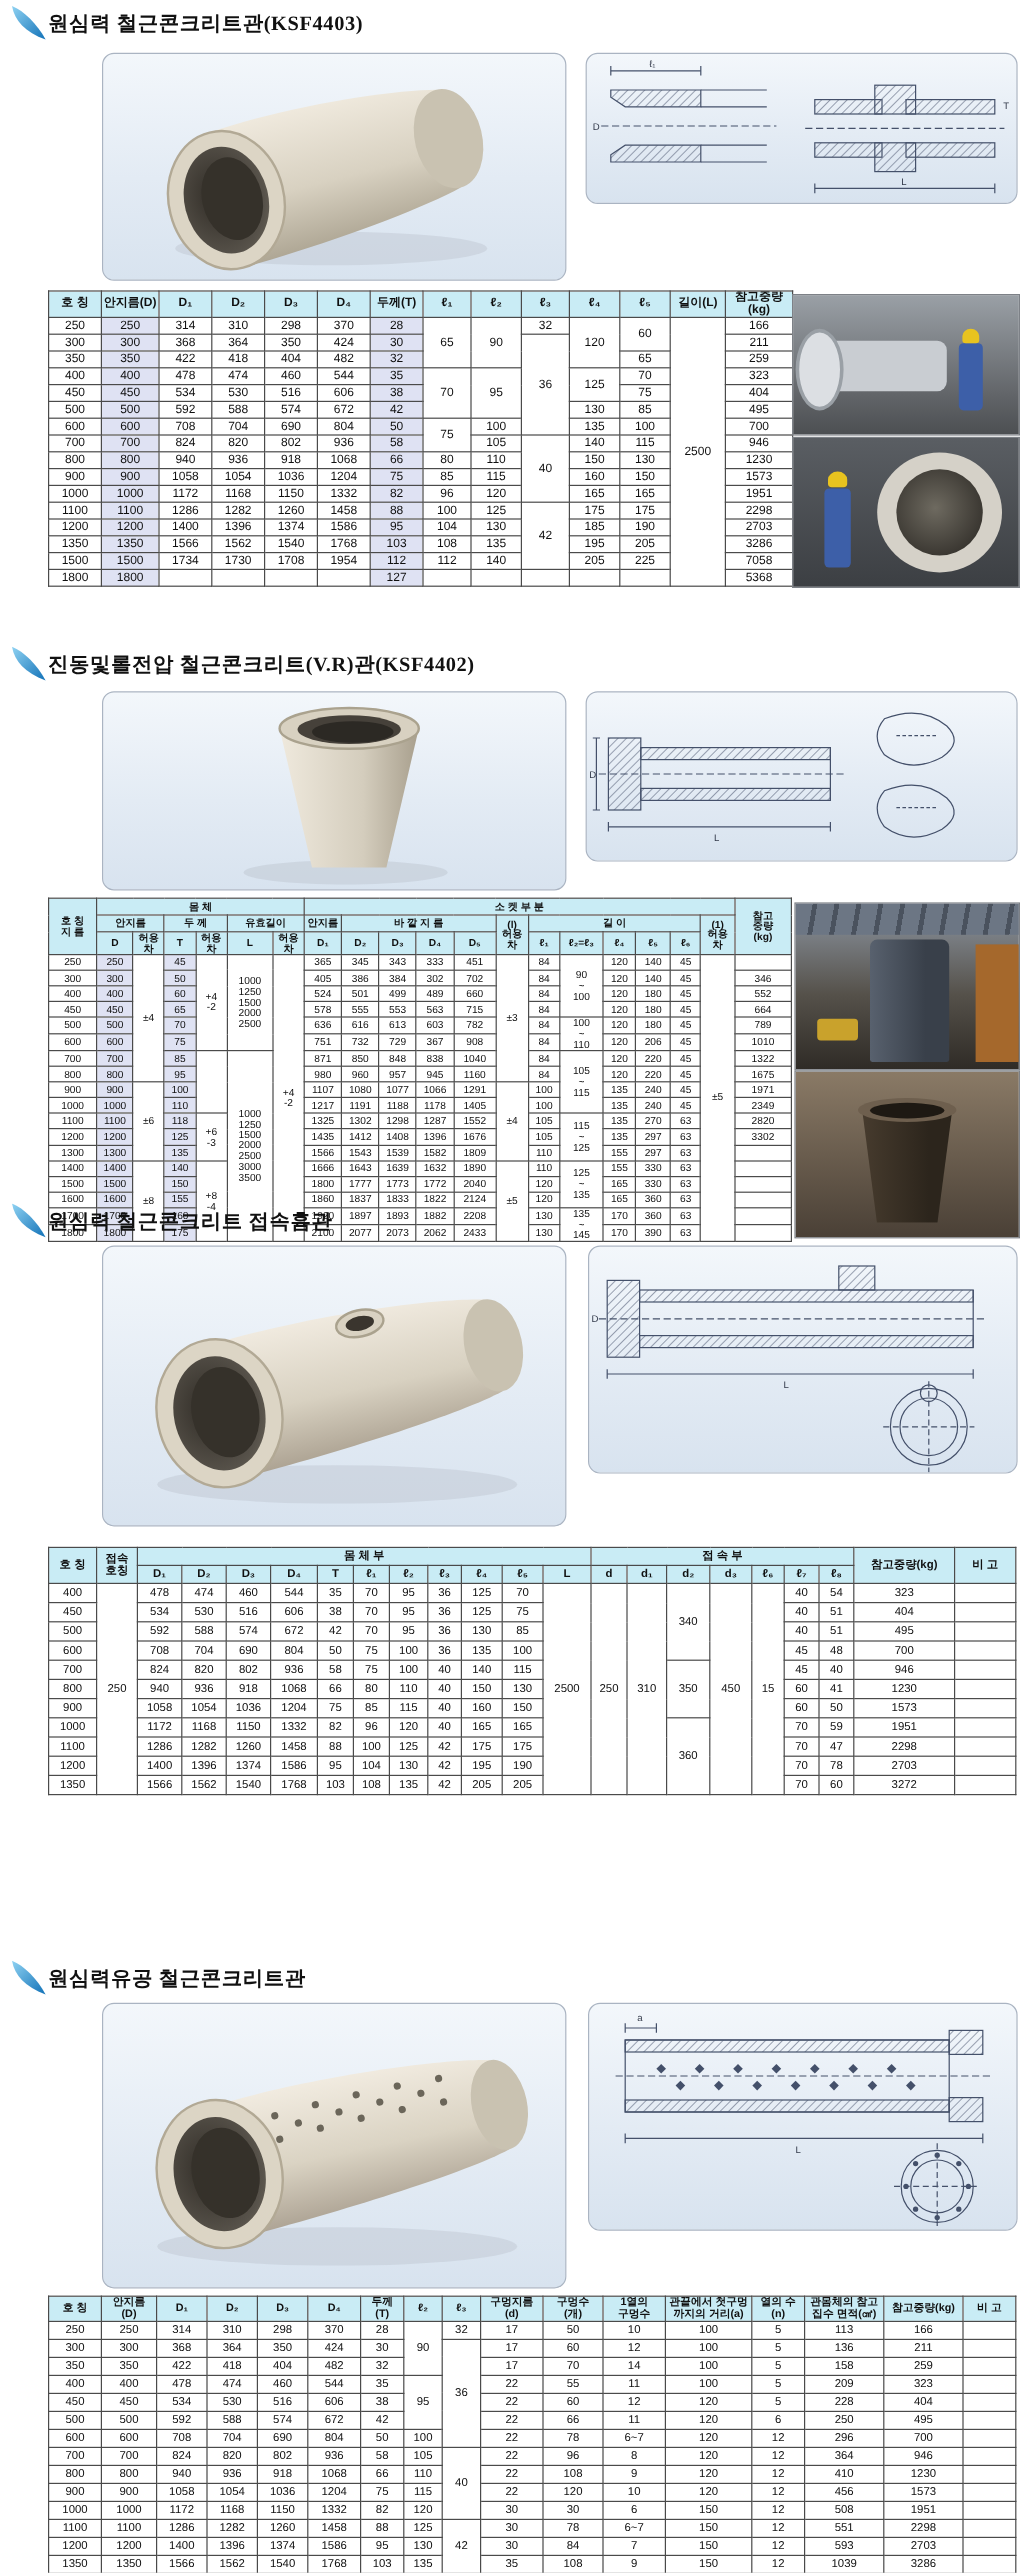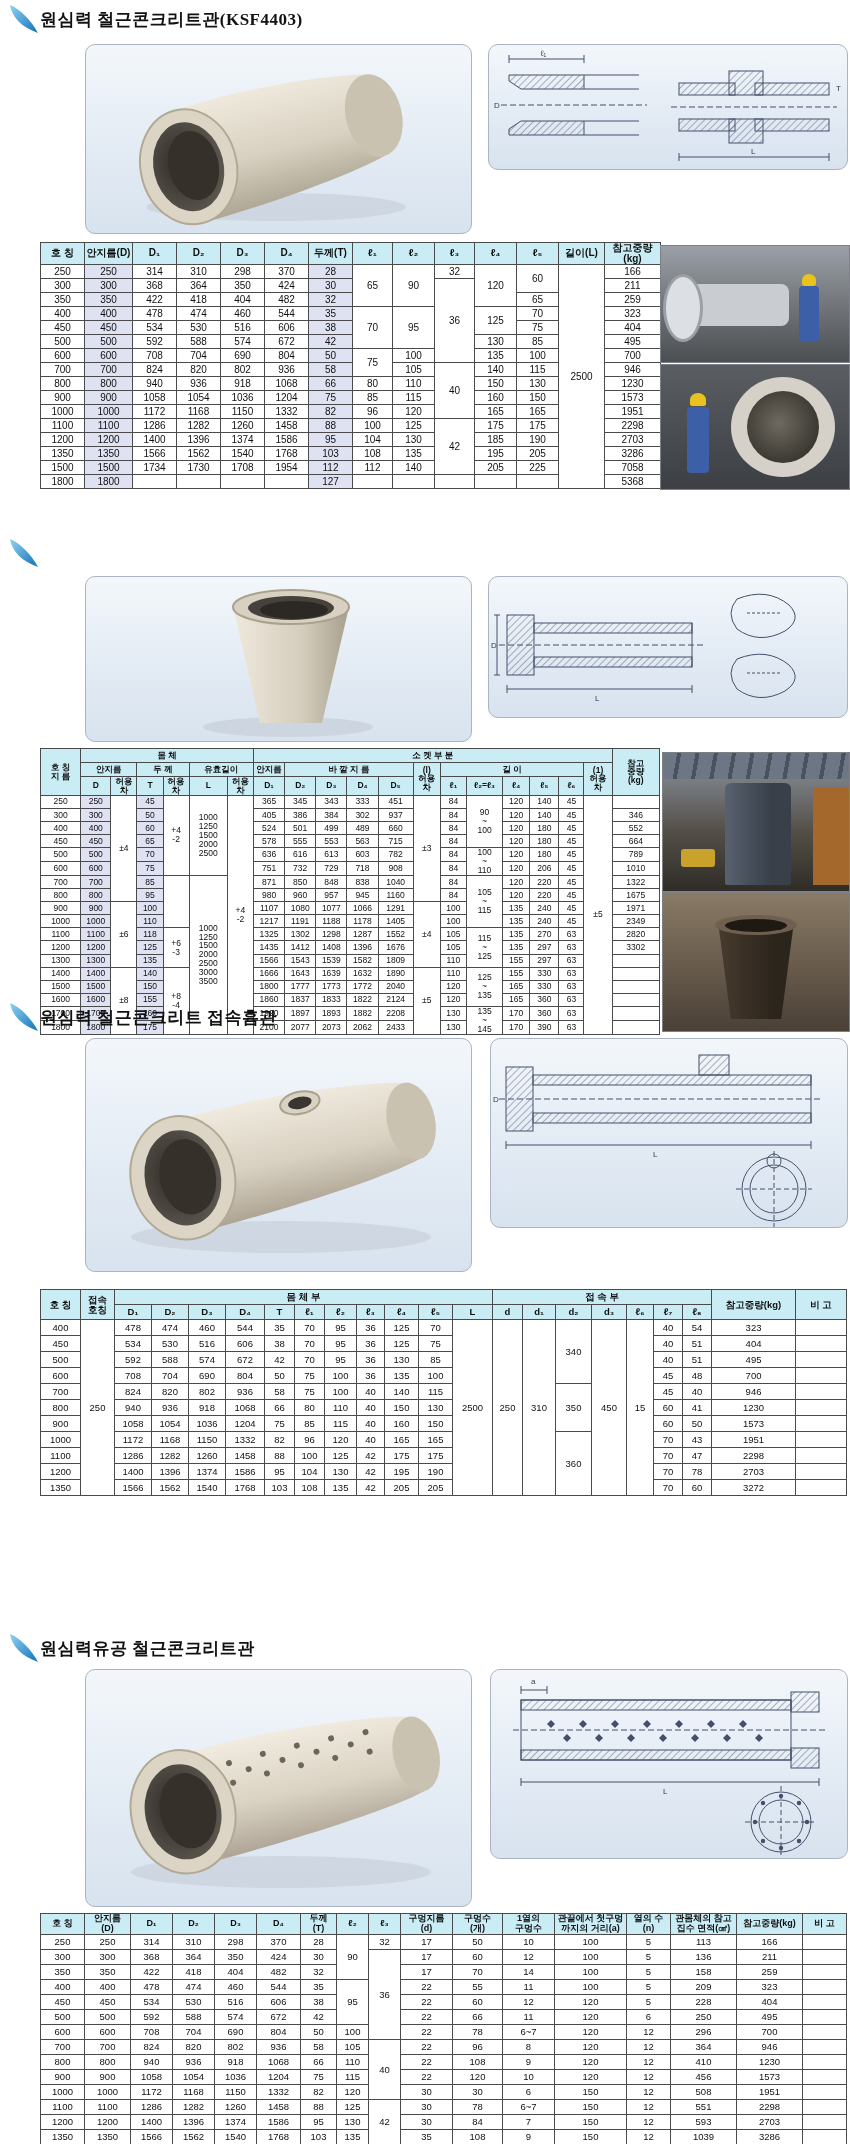--- a/index.html
+++ b/index.html
@@ -388,20 +388,21 @@
     <svg width="32" height="30" viewBox="0 0 32 30">
       <defs>
           <linearGradient id="sw2" x1="0" y1="0" x2="1" y2="1">
         <stop offset="0" stop-color="#8fd2f2"></stop>
             <stop offset="1" stop-color="#1272b8"></stop>
           </linearGradient>
         </defs>
       <path d="M2,0 C4,12 13,22 30,28 C23,15 12,4 2,0 Z" fill="url(#sw2)"></path>
     </svg>
   </div>
+  <div class="sec-title" style="top:12px;">진동및롤전압 철근콘크리트(V.R)관(KSF4402)</div>
 
   <div class="imgbox" style="left:85px;top:46px;width:385px;height:164px;">
     <svg width="385" height="164" viewBox="0 0 385 164">
       <defs>
           <linearGradient id="pb2" x1="0" y1="0" x2="1" y2="0">
         <stop offset="0" stop-color="#efe9dd"></stop>
             <stop offset=".6" stop-color="#d4cdbd"></stop>
             <stop offset="1" stop-color="#a89f8d"></stop>
       </linearGradient>
         </defs>
@@ -539,21 +540,21 @@
             <td></td>
           </tr>
           <tr>
             <td>300</td>
             <td class="shade">300</td>
             <td class="shade">50</td>
             <td>405</td>
             <td>386</td>
             <td>384</td>
             <td>302</td>
-            <td>937</td>
+            <td>702</td>
             <td>84</td>
             <td>120</td>
             <td>140</td>
             <td>45</td>
             <td>346</td>
           </tr>
           <tr>
             <td>400</td>
             <td class="shade">400</td>
             <td class="shade">60</td>
@@ -601,21 +602,21 @@
             <td>45</td>
             <td>789</td>
           </tr>
           <tr>
             <td>600</td>
             <td class="shade">600</td>
             <td class="shade">75</td>
             <td>751</td>
             <td>732</td>
             <td>729</td>
-            <td>718</td>
+            <td>367</td>
             <td>908</td>
             <td>84</td>
             <td>120</td>
             <td>206</td>
             <td>45</td>
             <td>1010</td>
           </tr>
           <tr>
             <td>700</td>
             <td class="shade">700</td>
@@ -1102,21 +1103,21 @@
             <td>1150</td>
             <td>1332</td>
             <td>82</td>
             <td>96</td>
             <td>120</td>
             <td>40</td>
             <td>165</td>
             <td>165</td>
             <td rowspan="4">360</td>
             <td>70</td>
-            <td>43</td>
+            <td>59</td>
             <td>1951</td>
             <td></td>
           </tr>
           <tr>
             <td>1100</td>
             <td>1286</td>
             <td>1282</td>
             <td>1260</td>
             <td>1458</td>
             <td>88</td>

